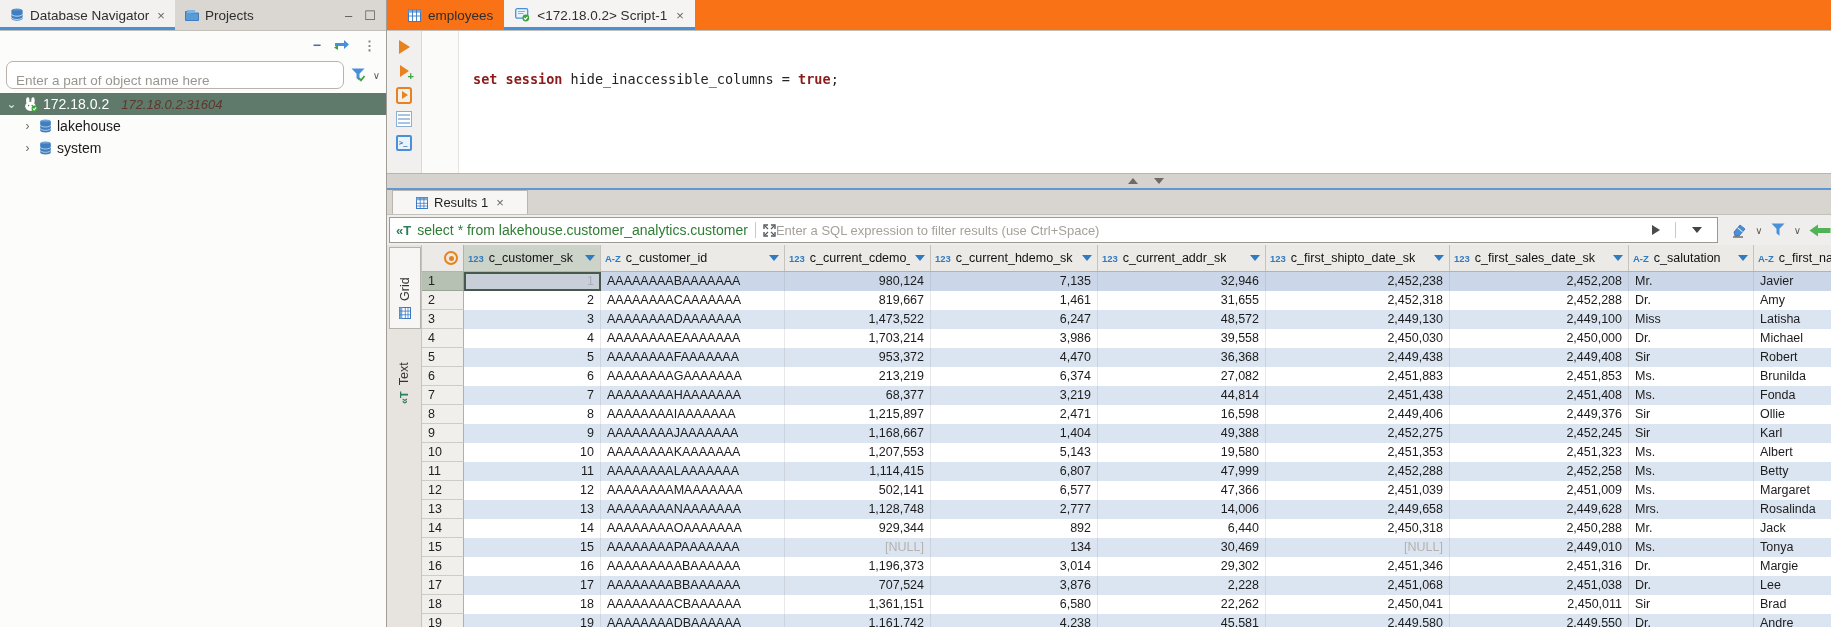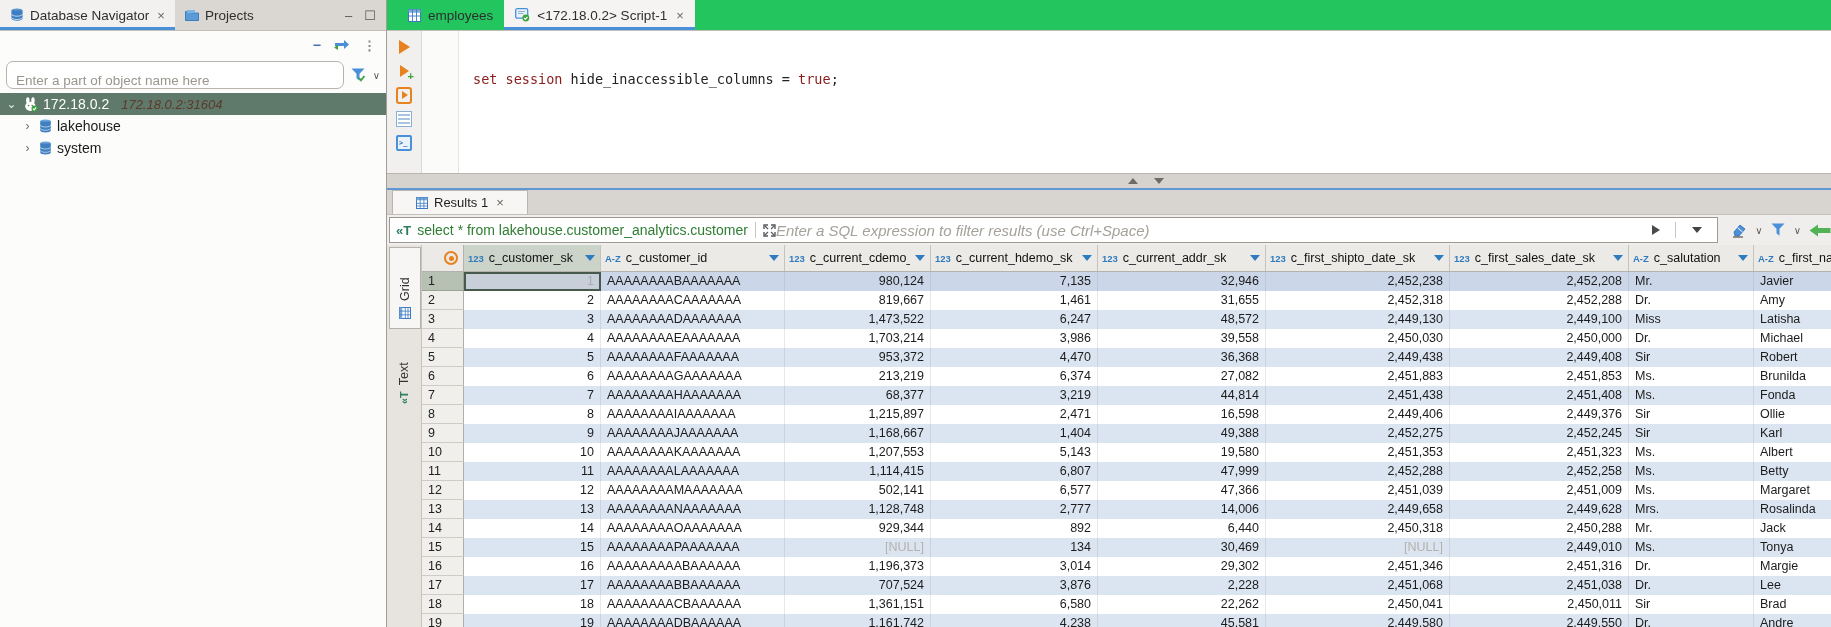--- a/index.html
+++ b/index.html
@@ -24,59 +24,59 @@
   .tree{font-size:14px}
   .trow{height:22px;display:flex;align-items:center;gap:5px;padding-left:5px;color:#1b1b1b;white-space:nowrap}
   .trow.child{padding-left:21px}
   .trow.selected{background:#5f7a6a;color:#fff}
   .exp{width:13px;text-align:center;color:#6e6963;font-size:12px;flex:none}
   .trow.selected .exp{color:#e3e8e2}
   .tdetail{color:rgba(92,40,30,.8);font-style:italic;margin-left:7px;font-size:13px}
 
   
   .right{flex:1;display:flex;flex-direction:column;min-width:0}
-  .editor-tabbar{height:30px;flex:none;background:#22c55e;border-bottom:1px solid #c2beb8;display:flex;padding-left:10px}
+  .editor-tabbar{height:30px;flex:none;background:#f97316;border-bottom:1px solid #c2beb8;display:flex;padding-left:10px}
   .etab{display:flex;align-items:center;gap:7px;padding:0 11px;font-size:13.5px;color:#2e2e2e}
   .etab.active{background:#f5f4f2;box-shadow:inset 0 -3px 0 #4a90d9}
 
   .editor-body{height:142px;flex:none;background:#fff;display:flex}
   .ed-toolbar{width:34px;flex:none;background:#f2f0ee;border-right:1px solid #dbd7d2;display:flex;flex-direction:column;align-items:center;padding-top:9px;gap:10px}
   .tbtn{width:16px;height:14px;position:relative;display:flex;align-items:center;justify-content:center}
   .play{width:0;height:0;border-left:11px solid #e8821e;border-top:7px solid transparent;border-bottom:7px solid transparent}
   .play.small{border-left-width:9px;border-top-width:6px;border-bottom-width:6px}
   .plus{position:absolute;right:-2px;bottom:-4px;color:#3ca43c;font-size:11px;font-weight:bold;line-height:1}
   .scriptbox{width:13px;height:13px;border:2px solid #e8821e;border-radius:3px;display:flex;align-items:center;justify-content:center}
   .scriptbox .mini{width:0;height:0;border-left:6px solid #e8821e;border-top:4px solid transparent;border-bottom:4px solid transparent;margin-left:2px}
   .docicon{width:12px;height:14px;border:1.5px solid #8ab0d6;background:#fff;display:flex;flex-direction:column;justify-content:space-evenly;padding:0 1px}
   .docicon i{display:block;height:1.5px;background:#a9c4e0}
   .consoleicon{width:14px;height:12px;border:2px solid #4a90d9;border-radius:2px;background:#eaf2fb;color:#2f6cb3;font-size:7px;font-weight:bold;font-family:"DejaVu Sans Mono",monospace;display:flex;align-items:center;padding-left:1px}
   .ed-gutter{width:36px;flex:none;background:#fbfbfa;border-right:1px solid #e6e4e1}
   .ed-code{flex:1;padding:6px 0 0 14px;font-family:"DejaVu Sans Mono",monospace;font-size:13.5px;line-height:17px;color:#222;white-space:pre}
   .sqlline{height:17px}
-  .kw{color:#8a1c1c;font-weight:normal}
+  .kw{color:#8a1c1c;font-weight:bold}
   .obj{color:#a435b0}
   .stmt-hl{background:#e3eefb}
 
   .sash{height:14px;flex:none;background:#d6d2cd;border-top:1px solid #b9b5af;position:relative}
   .sash-ctl{position:absolute;left:741px;top:4px;display:flex;gap:16px;align-items:center}
   .tri-up{width:0;height:0;border-left:5px solid transparent;border-right:5px solid transparent;border-bottom:6px solid #6e6a64}
   .tri-dn{width:0;height:0;border-left:5px solid transparent;border-right:5px solid transparent;border-top:6px solid #6e6a64}
 
   
   .results{flex:1;display:flex;flex-direction:column;min-height:0;background:#d6d2cd}
   .focusline{height:2px;flex:none;background:#6197d4}
   .res-tabbar{height:24px;flex:none;display:flex;padding-left:5px;background:#d8d4cf;border-bottom:1px solid #c4c0ba;align-items:stretch}
   .rtab{display:flex;align-items:center;gap:6px;padding:0 23px;font-size:13px;background:#f7f6f4;border:1px solid #b9b5af;border-bottom:none;color:#1e1e1e}
 
   .filterbar{height:28px;flex:none;display:flex;align-items:center;background:#f0eeec;padding:1px 0 1px 2px;gap:9px}
   .fquery{flex:1;height:24px;background:#fff;border:1px solid #9d9890;display:flex;align-items:center;padding:0 6px;min-width:0}
   .sicon{color:#2e7d5b;font-weight:bold;font-size:13px;margin-right:6px;flex:none}
   .fq-text{color:#2e7d32;font-size:14px;white-space:nowrap;flex:none}
   .fq-sep{width:1px;height:16px;background:#ccc9c4;margin:0 7px;flex:none}
-  .fq-ph{color:#a5a19b;font-style:italic;font-size:15px;white-space:nowrap;overflow:hidden;flex:1}
+  .fq-ph{color:#a5a19b;font-size:13px;white-space:nowrap;overflow:hidden;flex:1}
   .fq-apply{width:0;height:0;border-left:8px solid #4b4b4b;border-top:5px solid transparent;border-bottom:5px solid transparent;margin:0 8px;flex:none}
   .fq-dd{width:0;height:0;border-left:5px solid transparent;border-right:5px solid transparent;border-top:6px solid #444;margin:0 9px;flex:none}
   .ficons{display:flex;align-items:center;gap:8px;flex:none;padding-left:2px}
 
   .gridwrap{flex:1;display:flex;min-height:0}
   .side-tabs{width:34px;flex:none;background:#e7e4e0;border-right:1px solid #c6c2bc;position:relative}
   .vtab{position:absolute;left:2px;width:30px;height:80px}
   .vtab.t1{top:2px;background:#f7f6f4;border:1px solid #b5b1ab}
   .vtab.t2{top:88px}
   .vtab-inner{width:80px;height:30px;transform:rotate(-90deg) translateX(-80px);transform-origin:0 0;display:flex;align-items:center;gap:6px;padding-left:9px;box-sizing:border-box;font-size:12.5px;color:#333;white-space:nowrap}

